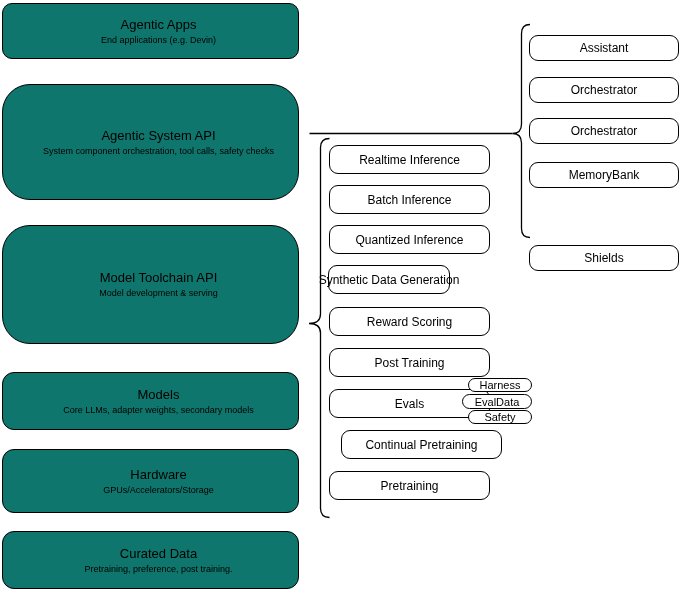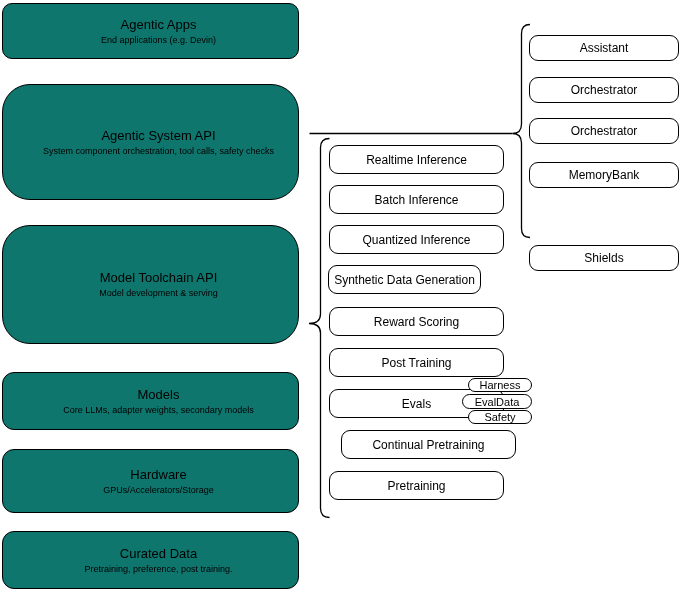--- a/index.html
+++ b/index.html
@@ -37,21 +37,21 @@
   }
   .box .subtitle {
     font-size: 9px;
     line-height: 11px;
     margin-top: 3px;
     white-space: nowrap;
   }
   .chip {
     position: absolute;
     box-sizing: border-box;
-    width: 175px;
+    width: 161px;
     height: 29px;
     background: #ffffff;
     border: 1px solid #000000;
     border-radius: 9px;
     display: flex;
     align-items: center;
     justify-content: center;
     font-size: 12px;
     white-space: nowrap;
     z-index: 1;
@@ -118,21 +118,21 @@
 
   <div class="chip" style="left:329px; top:145px;">
     <span>Realtime Inference</span>
   </div>
   <div class="chip" style="left:329px; top:225px;">
     <span>Quantized Inference</span>
   </div>
   <div class="chip" style="left:329px; top:185px;">
     <span>Batch Inference</span>
   </div>
-  <div class="chip" style="left:328px; top:265px; width:153px;">
+  <div class="chip" style="left:328px; top:265px; width:122px;">
     <span>Synthetic Data Generation</span>
   </div>
   <div class="chip" style="left:329px; top:307px;">
     <span>Reward Scoring</span>
   </div>
   <div class="chip" style="left:329px; top:348px;">
     <span>Post Training</span>
   </div>
   <div class="chip" style="left:329px; top:389px;">
     <span>Evals</span>

